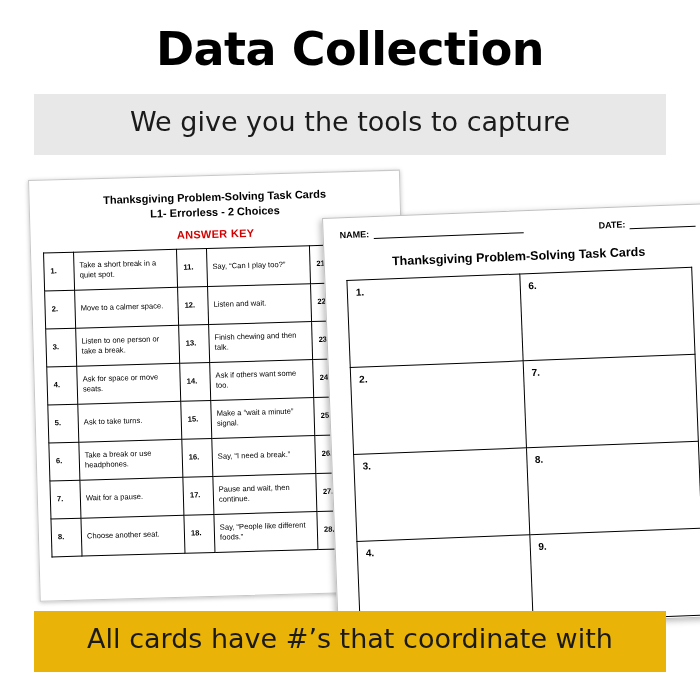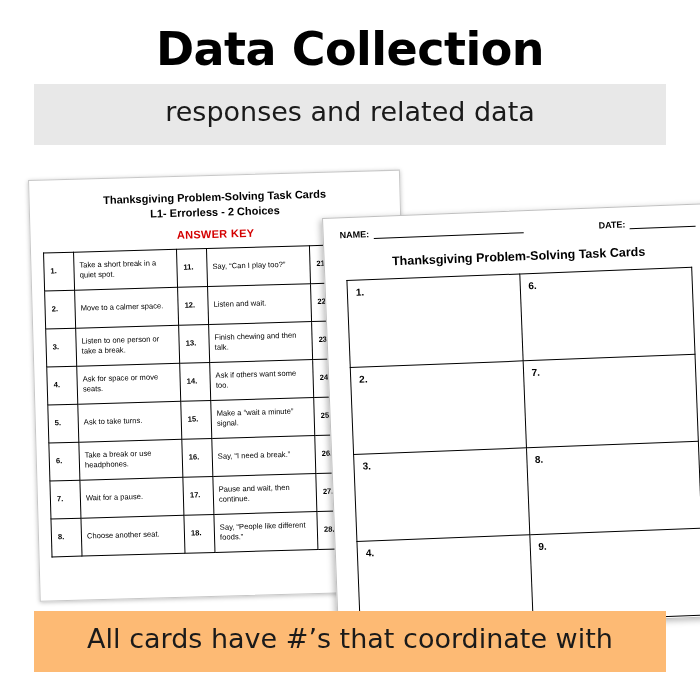--- a/index.html
+++ b/index.html
@@ -16,21 +16,21 @@
   }
 
   
   .page-title {
     text-align: center;
     font-size: 46px;
     font-weight: bold;
     letter-spacing: -0.5px;
     color: #000;
     margin-top: 22px;
-    margin-bottom: 8px;
+    margin-bottom: 18px;
     font-family: "DejaVu Sans", sans-serif;
   }
   .subtitle-band {
     background: #e8e8e8;
     margin: 0 34px;
     padding: 12px 10px 16px 10px;
     text-align: center;
   }
   .subtitle-band .line {
     font-size: 27px;
@@ -38,21 +38,21 @@
     line-height: 1.22;
     font-family: "DejaVu Sans", sans-serif;
   }
 
   
   .footer-band {
     position: absolute;
     left: 34px;
     right: 34px;
     bottom: 28px;
-    background: #fdba74;
+    background: #eab308;
     padding: 12px 10px 16px 10px;
     text-align: center;
     z-index: 40;
   }
   .footer-band .line {
     font-size: 27px;
     color: #1a1a1a;
     line-height: 1.22;
     font-family: "DejaVu Sans", sans-serif;
   }
@@ -180,21 +180,21 @@
     font-weight: bold;
     color: #000;
   }
 </style>
 </head>
 <body>
 
 <div class="page-title">Data Collection</div>
 
 <div class="subtitle-band">
-  <div class="line">responses and related data</div>
+  <div class="line">We give you the tools to capture</div>
 </div>
 
 <div class="docs">
 
   <div class="answer-key-sheet">
     <div class="ak-title">
       <div>Thanksgiving Problem-Solving Task Cards</div>
       <div>L1- Errorless - 2 Choices</div>
     </div>
     <div class="ak-answer-key">ANSWER KEY</div>

